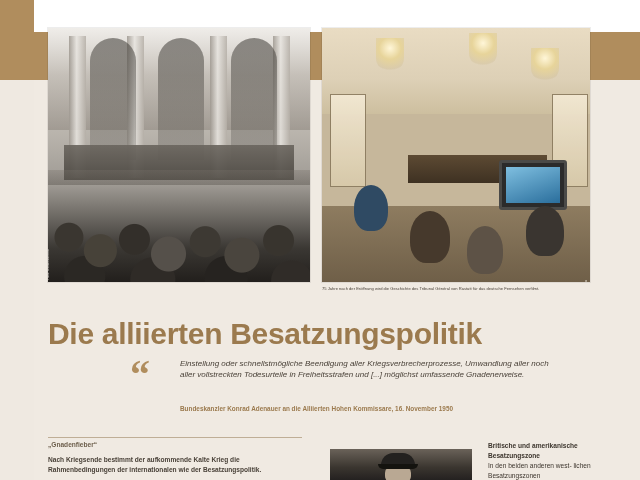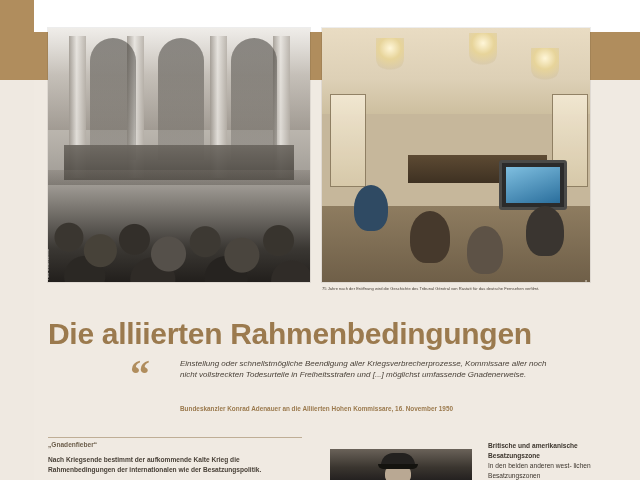--- a/index.html
+++ b/index.html
@@ -381,25 +381,25 @@
     <div class="p2-tv-screen"></div>
   </div>
   <div class="p2-person" style="left:12%; top:62%; width:34px; height:46px; background:#2f4a63;"></div>
   <div class="p2-person" style="left:33%; top:72%; width:40px; height:52px; background:#46392c;"></div>
   <div class="p2-person" style="left:54%; top:78%; width:36px; height:48px; background:#5d5246;"></div>
   <div class="p2-person" style="left:76%; top:70%; width:38px; height:50px; background:#3a3530;"></div>
   <div class="p2-credit">Foto: picture alliance / dpa</div>
 </div>
 <div class="p2-caption">75 Jahre nach der Eröffnung wird die Geschichte des Tribunal Général von Rastatt für das deutsche Fernsehen verfilmt.</div>
 
-<h1 class="headline">Die alliierten Rahmenbedingungen</h1>
+<h1 class="headline">Die alliierten Besatzungspolitik</h1>
 
 <div class="quote-wrap">
   <div class="quote-mark">“</div>
-  <div class="quote-text">Einstellung oder schnellstmögliche Beendigung aller Kriegsverbrecherprozesse, Kommissare aller noch nicht vollstreckten Todesurteile in Freiheitsstrafen und [...] möglichst umfassende Gnadenerweise.</div>
+  <div class="quote-text">Einstellung oder schnellstmögliche Beendigung aller Kriegsverbrecherprozesse, Umwandlung aller noch aller vollstreckten Todesurteile in Freiheitsstrafen und [...] möglichst umfassende Gnadenerweise.</div>
   <div class="quote-source">Bundeskanzler Konrad Adenauer an die Alliierten Hohen Kommissare, 16. November 1950</div>
 </div>
 
 <div class="bl-rule"></div>
 <div class="bl-title">„Gnadenfieber“</div>
 <div class="bl-body">Nach Kriegsende bestimmt der aufkommende Kalte Krieg die Rahmenbedingungen der internationalen wie der Besatzungspolitik.</div>
 
 <div class="photo3">
   <div class="p3-bg"></div>
   <div class="p3-cap"></div>

